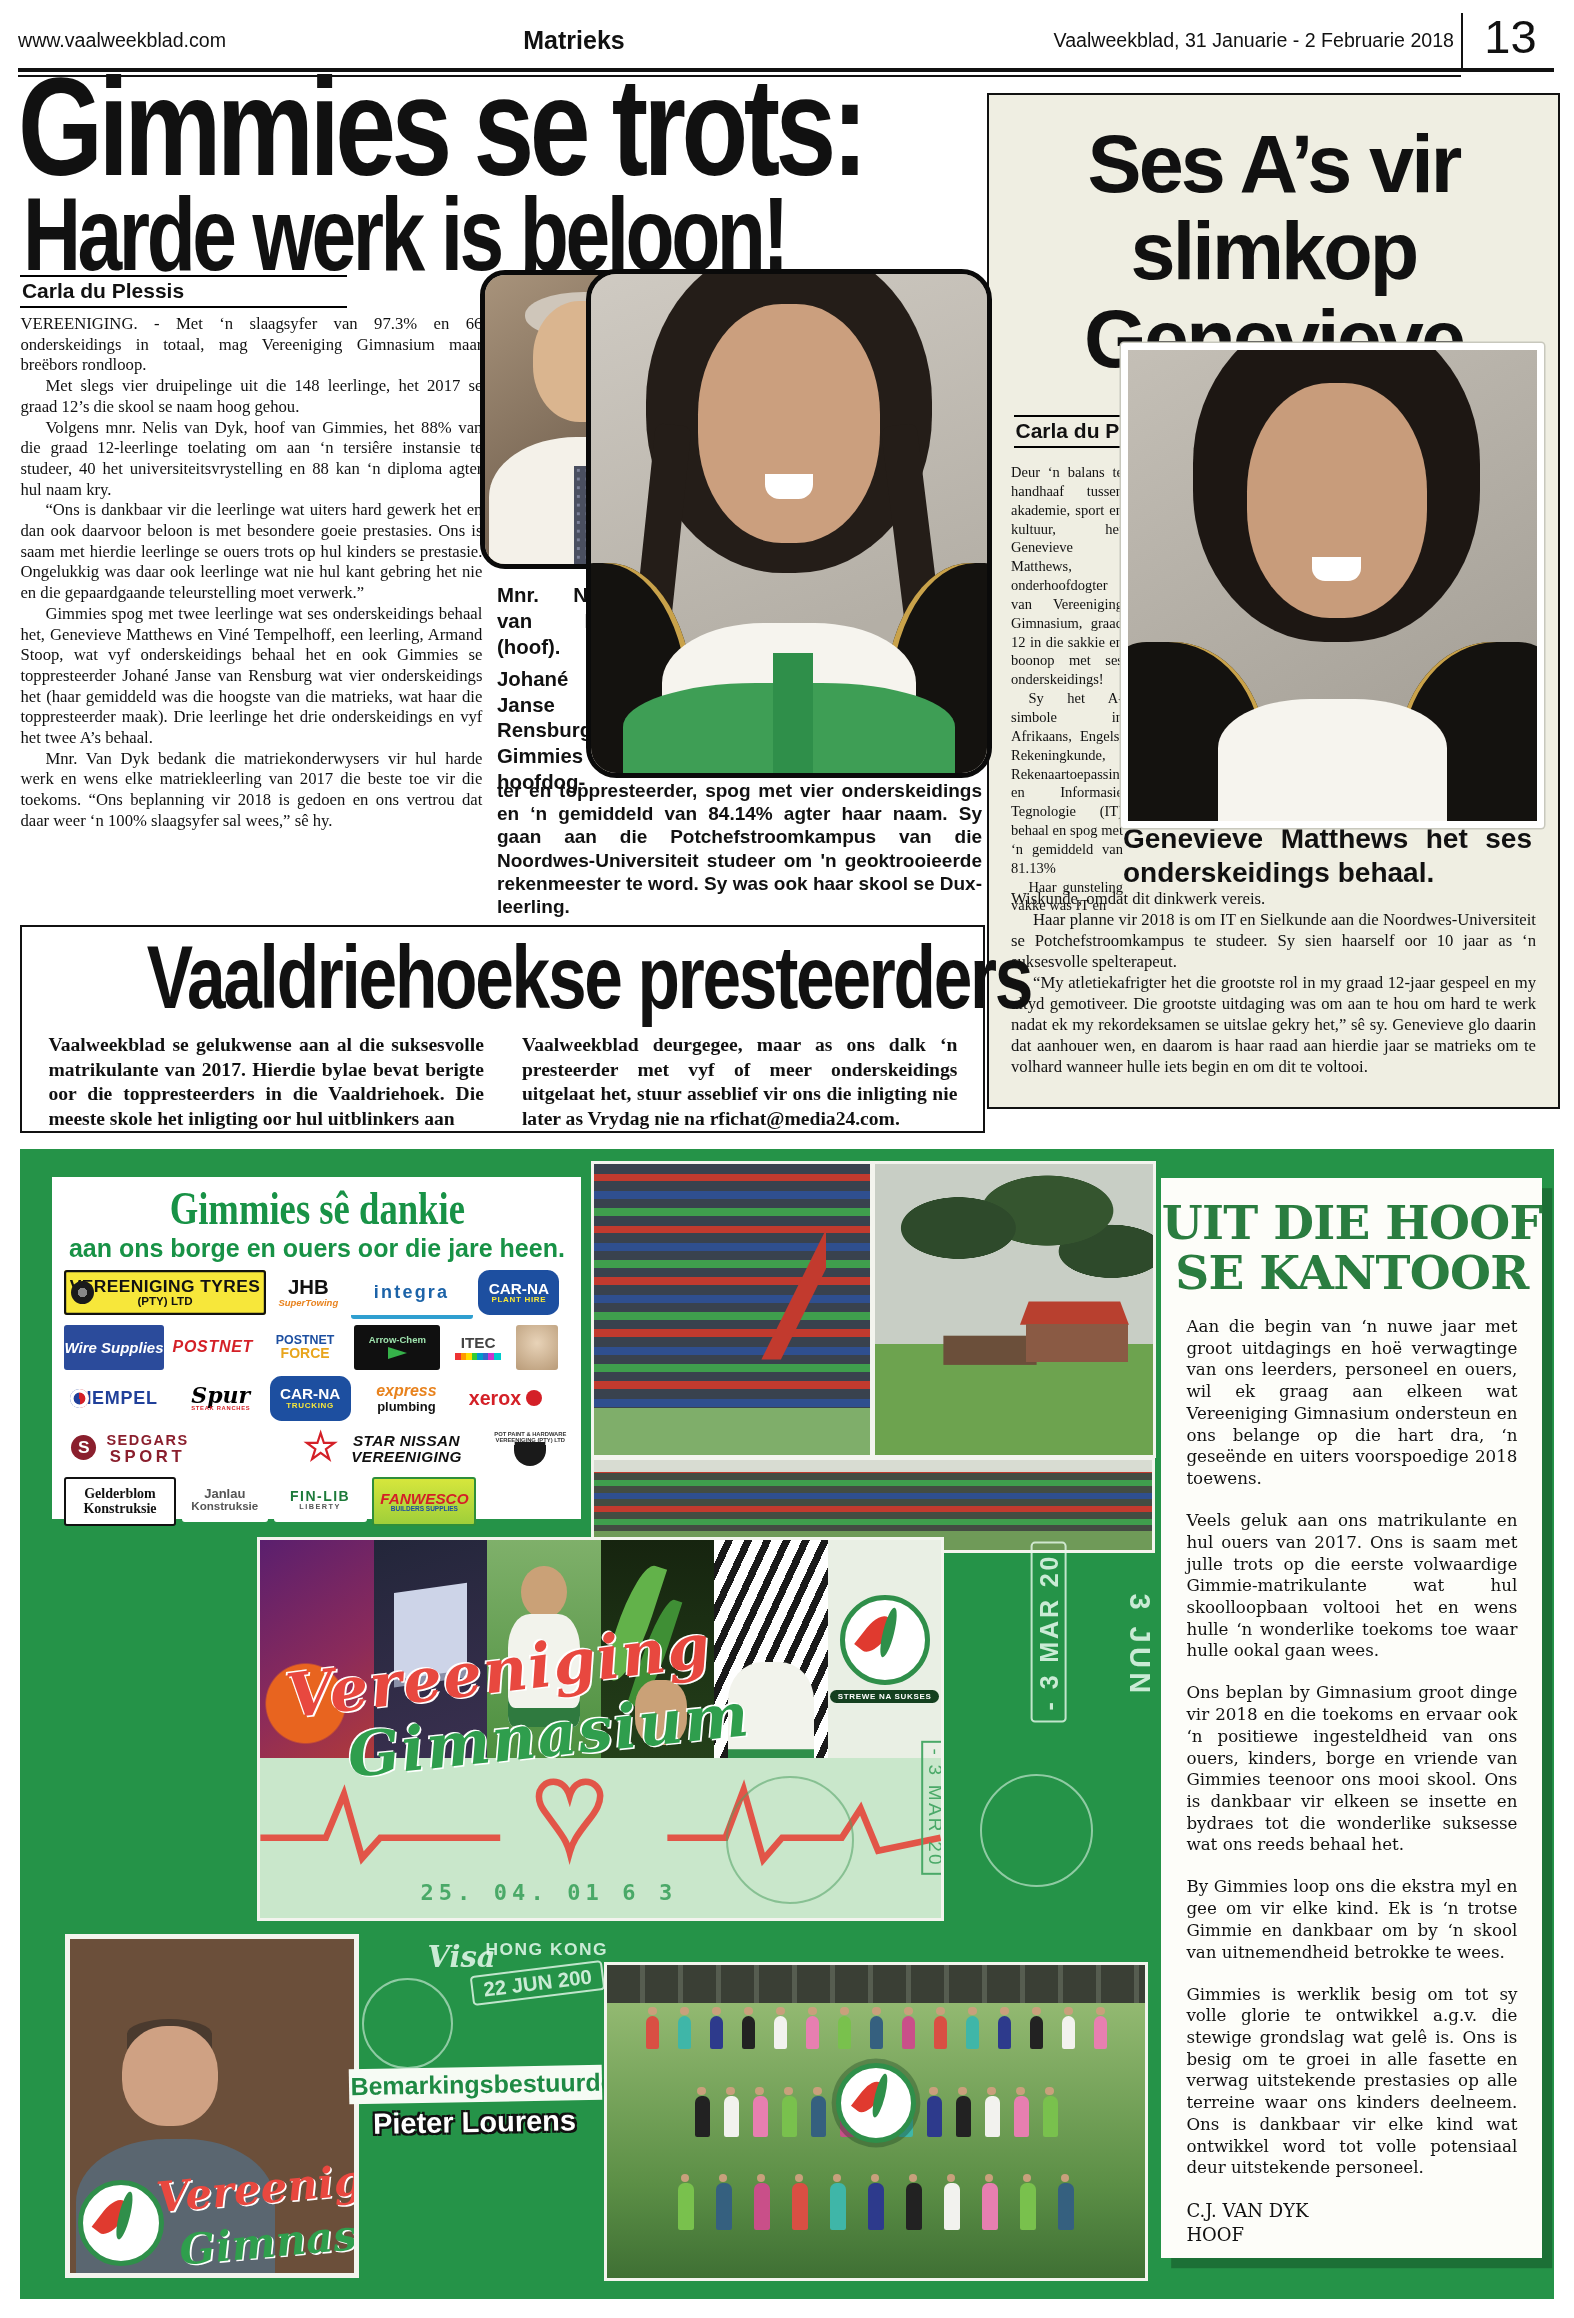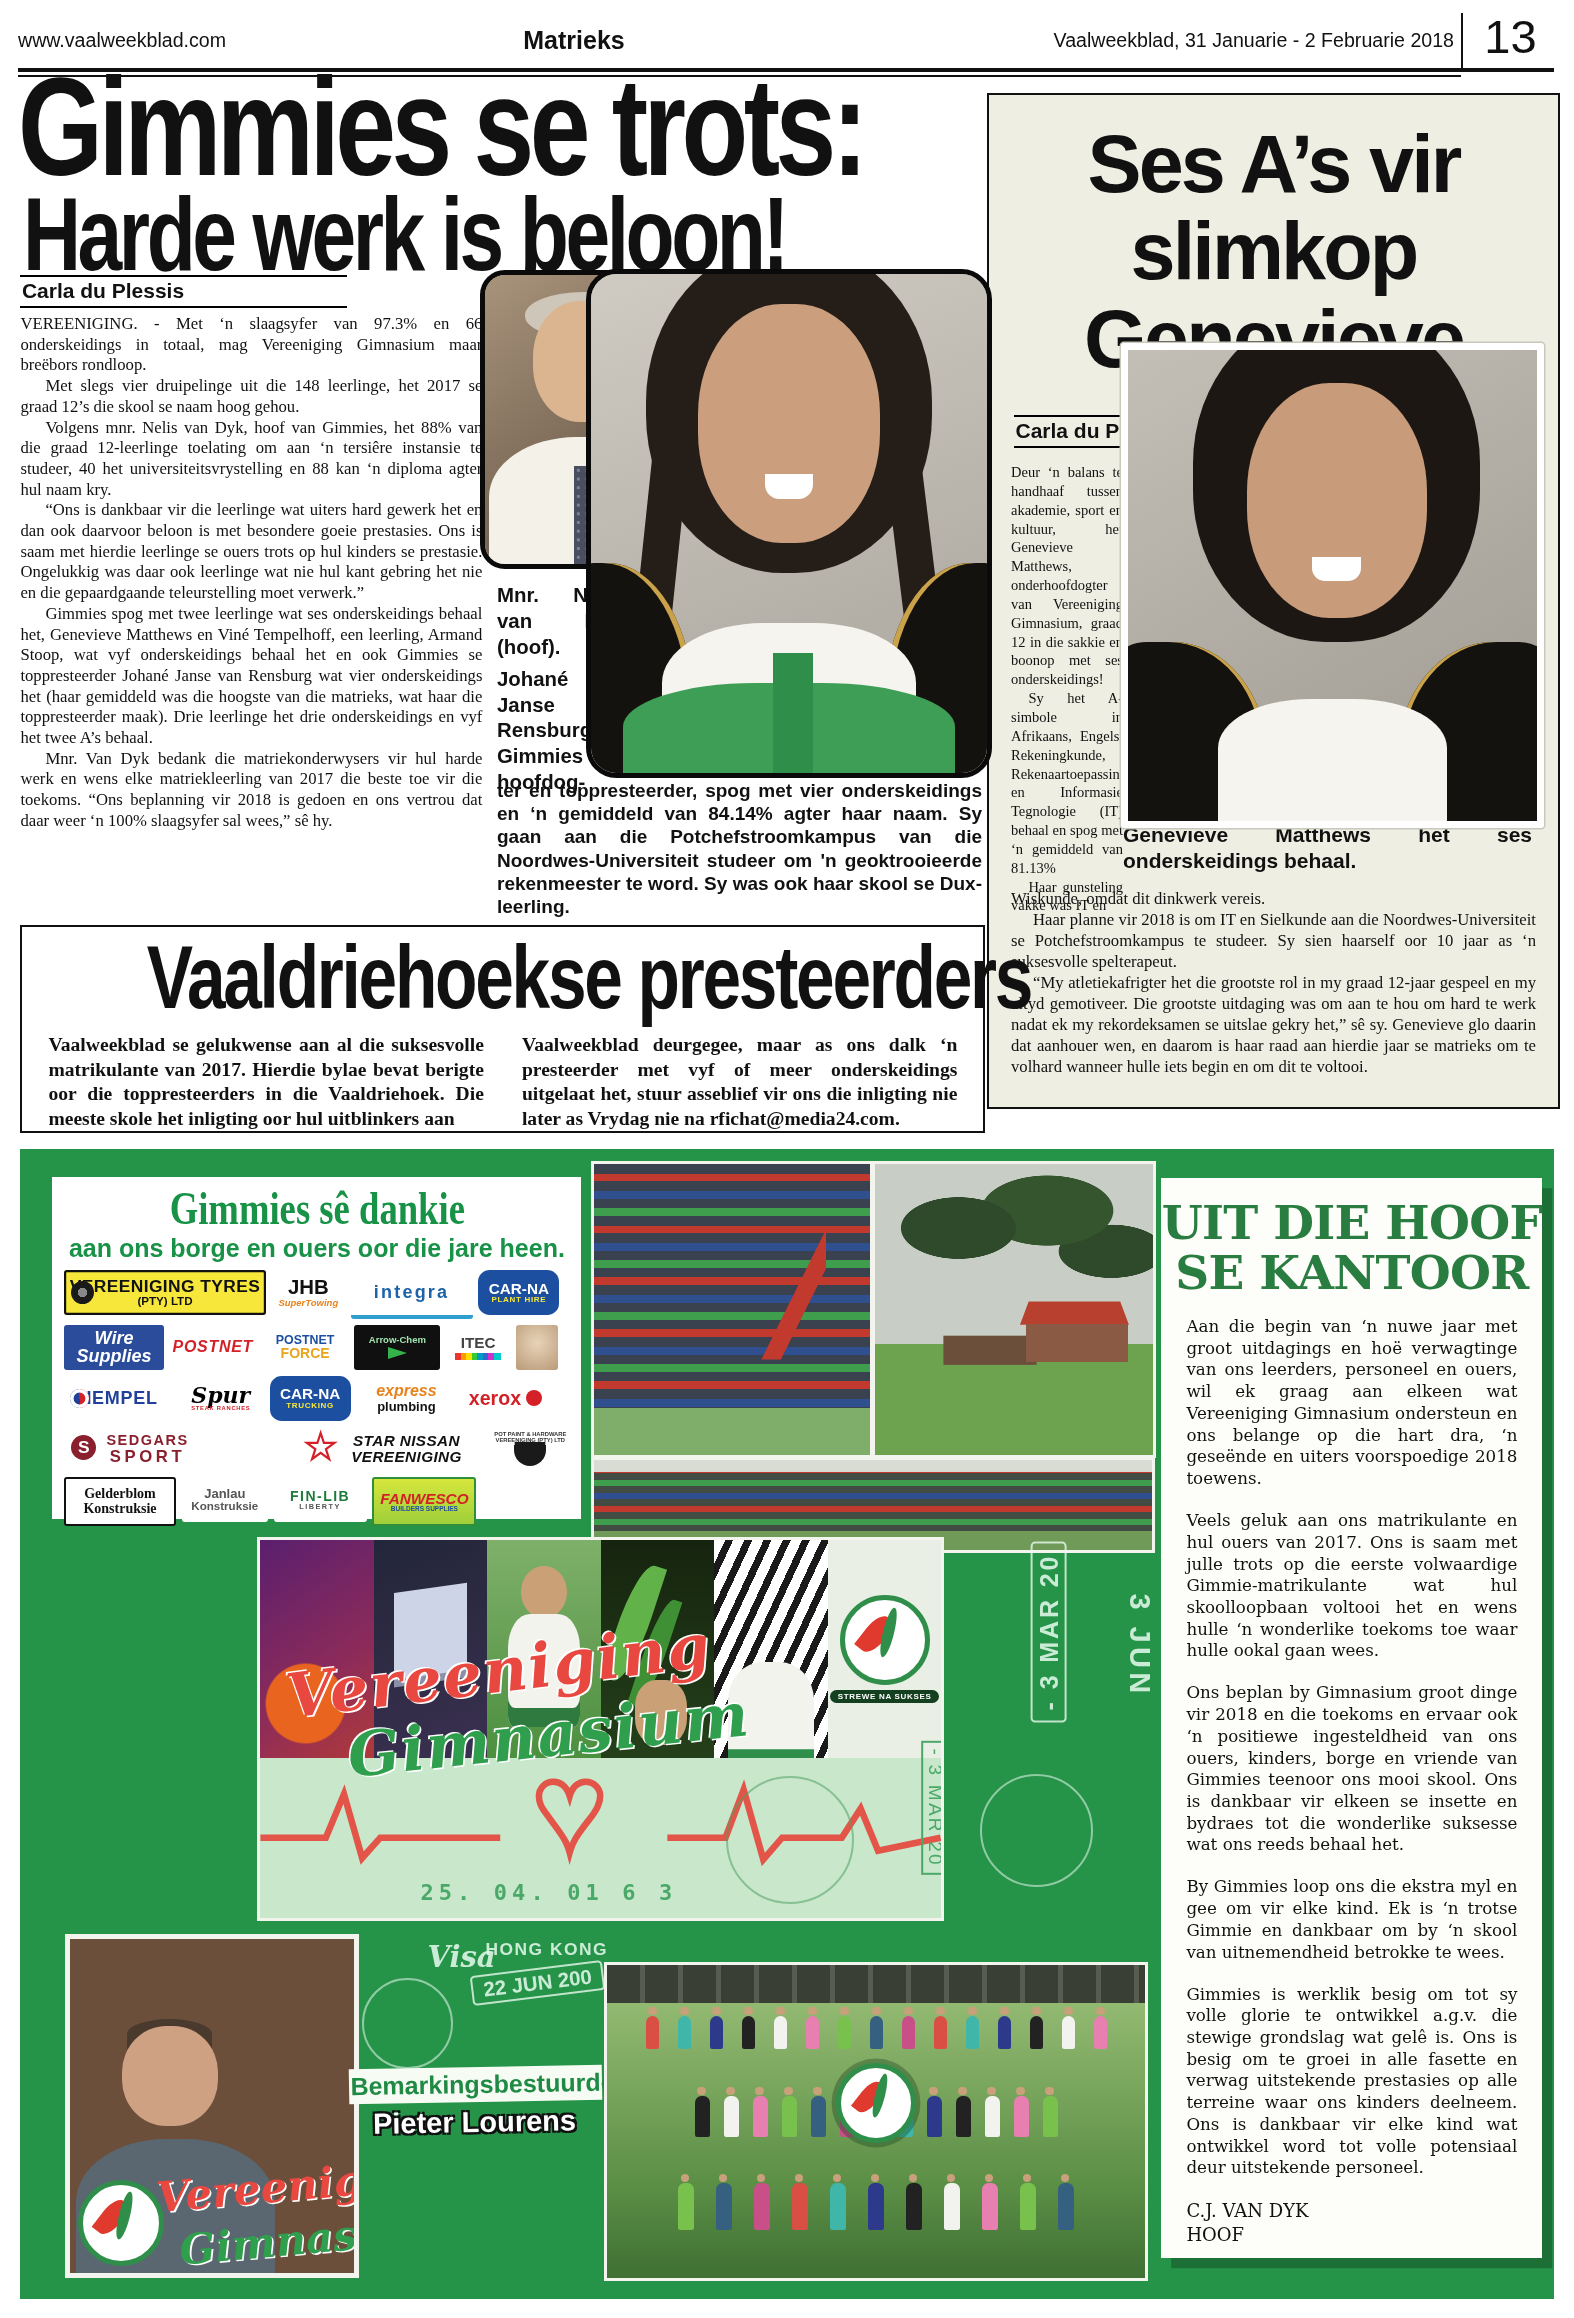--- a/index.html
+++ b/index.html
@@ -67,21 +67,21 @@
   .cap-johane-narrow{left:497px;top:667px;width:129px;font-size:20.4px;line-height:1.26;text-align:justify;}
   .cap-johane-wide{left:497px;top:779px;width:485px;font-size:19px;line-height:1.22;text-align:justify;}
 
   
   .gen-box{left:987px;top:93px;width:569px;height:1012px;background:#efeee2;border:2.2px solid #111;}
   .gen-title{left:0;top:26px;width:100%;text-align:center;font-weight:700;font-size:81px;line-height:1.08;letter-spacing:-2.9px;}
   .byline-gen{left:25px;top:320px;width:240px;}
   .gen-narrow{left:22px;top:368px;width:112px;font-size:14.5px;line-height:1.3;text-align:justify;}
   .gen-narrow p{margin:0;text-indent:17.4px;}
   .gen-narrow p:first-child{text-indent:0;}
-  .gen-caption{left:134px;top:727px;width:409px;font-size:21px;line-height:1.22;text-align:justify;}
+  .gen-caption{left:134px;top:727px;width:409px;font-size:28px;line-height:1.22;text-align:justify;}
   .gen-wide{left:22px;top:793px;width:525px;font-size:16.7px;line-height:1.26;text-align:justify;}
   .gen-wide p{margin:0;text-indent:22px;}
   .gen-wide p:first-child{text-indent:0;}
 
   
   .pres-box{left:20.4px;top:925px;width:961px;height:204px;border:2.9px solid #111;background:#fff;}
   .pres-title{left:0;top:5.8px;width:100%;text-align:center;font-weight:700;font-size:89px;letter-spacing:-2.9px;line-height:1;}
   .pres-cols{left:26px;top:106px;width:909px;display:flex;gap:38px;}
   .pres-col{flex:1;font-weight:700;font-size:19.6px;line-height:1.26;text-align:justify;}
 
@@ -100,21 +100,21 @@
              font-family:"Liberation Sans",sans-serif;}
   .logo-tile .l1{font-weight:700;}
   .logo-tile .l2{font-weight:700;}
   .v-tyres{width:202px;background:#f7e73a;box-shadow:inset 0 0 0 2.2px #111;}
   .v-tyres .l1{font-size:17.4px;letter-spacing:0.4px;}
   .v-tyres::before{content:"";position:absolute;left:7.3px;top:11px;width:23px;height:23px;border-radius:50%;
                    background:radial-gradient(circle,#888 0 28%,#1a1a1a 30% 100%);}
   .v-jhb{width:73px;}.v-jhb .l1{font-size:20.4px;}.v-jhb .l2{font-size:9.5px;color:#e8821d;font-style:italic;}
   .v-integra{width:122px;border-bottom:4.4px solid #2f9fd0;}.v-integra .l1{font-size:18px;color:#1c63a8;letter-spacing:2.2px;}
   .v-carna{width:81px;background:#1d4fa0;border-radius:11.6px;}.v-carna .l1{font-size:15.3px;color:#fff;}.v-carna .l2{font-size:8px;color:#f7e73a;letter-spacing:0.7px;}
-  .v-wire{width:100px;background:#2b4b9b;}.v-wire .l1{font-size:18px;color:#fff;font-style:italic;}
+  .v-wire{width:100px;background:#2b4b9b;}.v-wire .l1{font-size:15px;color:#fff;font-style:italic;}
   .v-postnet{width:86px;}.v-postnet .l1{font-size:16px;color:#d42027;font-style:italic;letter-spacing:0.7px;}
   .v-concrete{width:87px;}.v-concrete .l1{font-size:12.4px;color:#1d4fa0;}.v-concrete .l2{font-size:14px;color:#e8a51d;}
   .v-arrow{width:86px;background:#101010;}.v-arrow .l1{font-size:9.5px;color:#9fe3ae;}
   .v-arrow::after{content:"";width:0;height:0;border-left:19px solid #36b24a;border-top:6.5px solid transparent;border-bottom:6.5px solid transparent;margin-top:2.2px;}
   .v-itec{width:64px;}.v-itec .l1{font-size:15.3px;color:#444;}
   .v-itec::after{content:"";width:72%;height:6.5px;margin-top:2.9px;
       background:linear-gradient(90deg,#e33 0 12%,#f90 12% 24%,#fd0 24% 36%,#3c3 36% 48%,#09c 48% 60%,#36c 60% 72%,#c3c 72% 84%,#0cc 84% 100%);}
   .v-hands{width:42px;background:radial-gradient(circle at 50% 40%,#e8d3b8,#b99b78);}
   .v-hempel{width:108px;}.v-hempel .l1{font-size:18px;color:#20409a;letter-spacing:0.7px;}
   .v-hempel::before{content:"";position:absolute;left:5.8px;top:13px;width:19px;height:19px;border-radius:50%;

